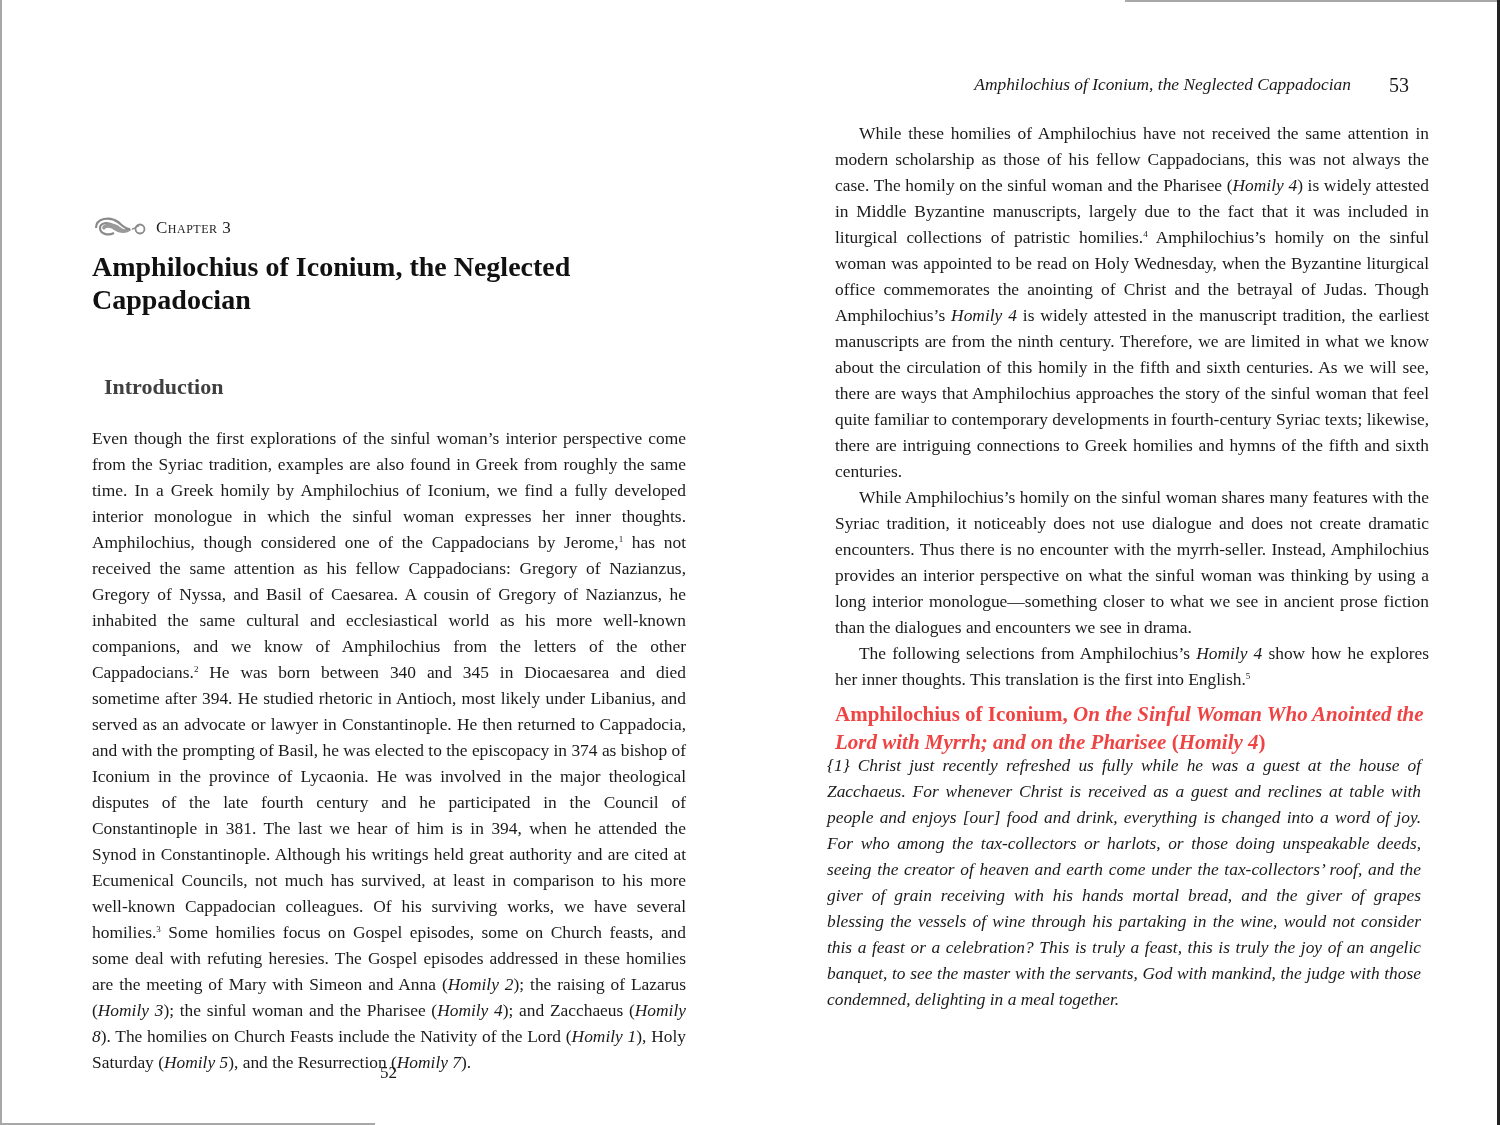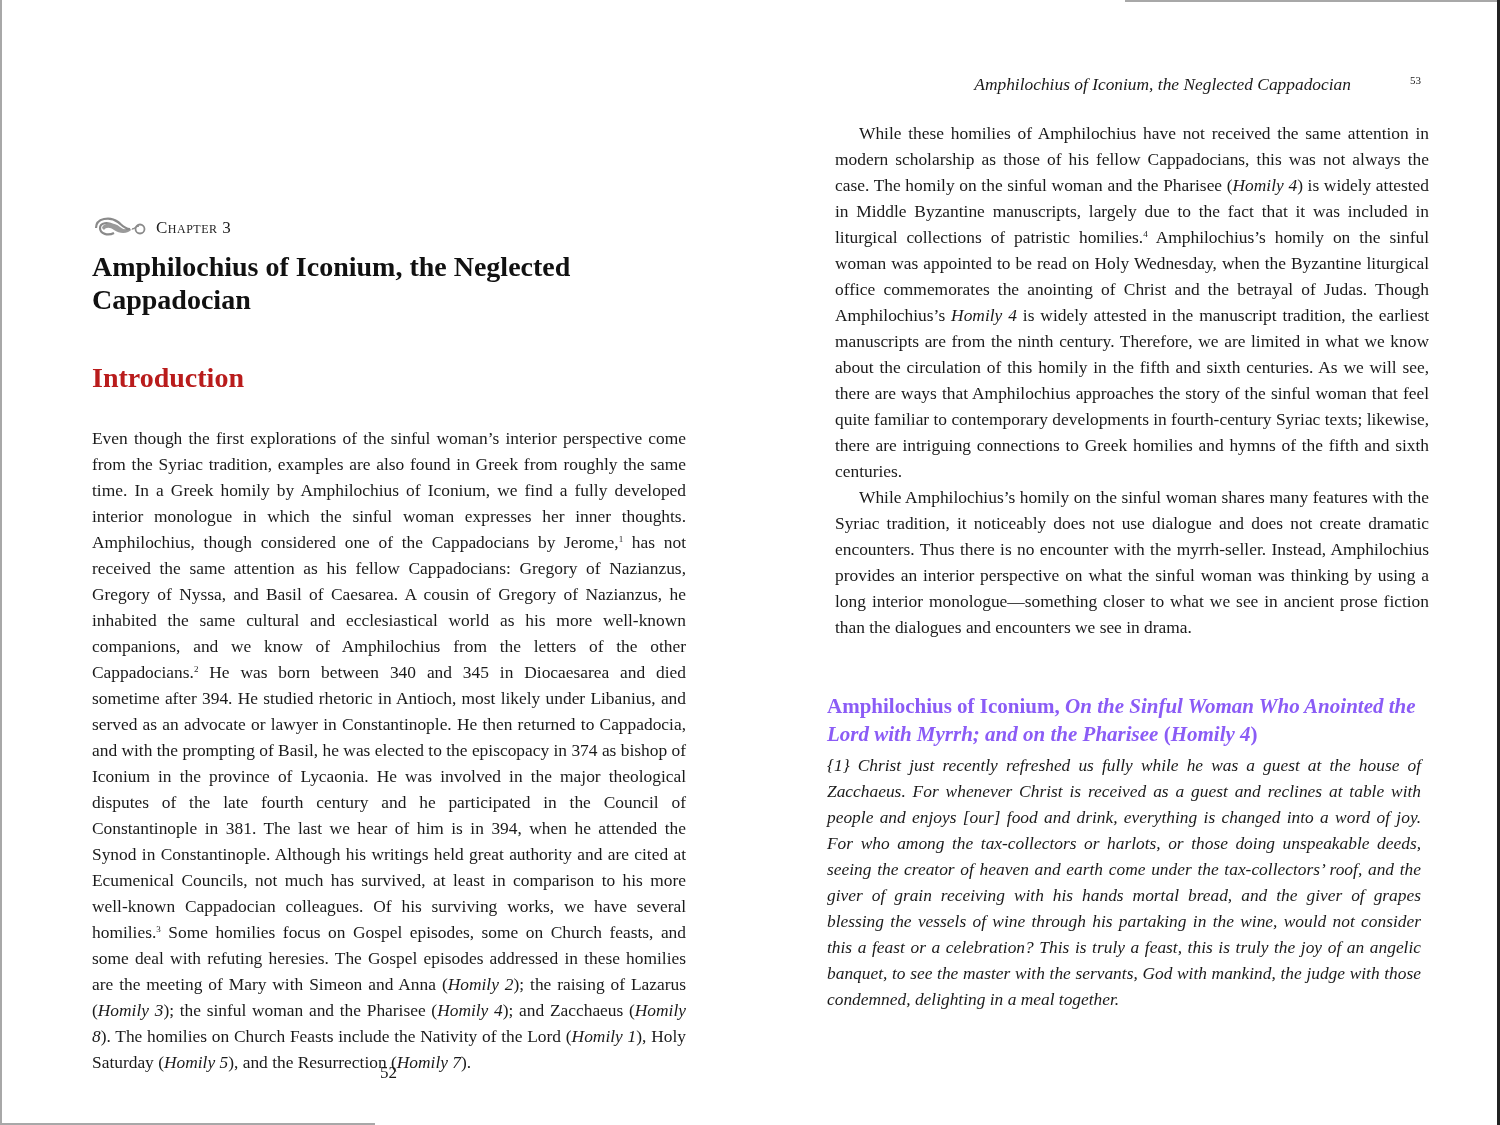--- a/index.html
+++ b/index.html
@@ -34,40 +34,40 @@
   .ornament { width: 56px; height: 28px; }
   .chapter-text {
     font-size: 17px; letter-spacing: 0.5px; font-variant: small-caps; color: #222;
   }
   .chapter-title {
     position: absolute; top: 250px; left: 0; width: 600px;
     font-size: 28px; line-height: 33px; font-weight: bold; margin: 0; color: #111;
   }
   .section-heading {
     position: absolute; top: 362px; left: 0;
-    font-size: 28px; font-weight: bold; margin: 0; color: #b91c1c;
+    font-size: 22px; font-weight: bold; margin: 12px; color: #404040;
   }
   .left-body { position: absolute; top: 398px; left: 0; width: 594px; margin-top: 27px; }
   .folio-left {
     position: absolute; top: 1044px; left: 288px; font-size: 17px; margin-top: 19px;
   }
 
   
   .running-head {
     position: absolute; top: 74px; left: 0; width: 594px; height: 26px;
   }
   .running-title {
     position: absolute; right: 70px; top: 0;
     font-style: italic; font-size: 17.4px;
   }
-  .folio-right { position: absolute; right: 0; top: 0; font-size: 11px; }
+  .folio-right { position: absolute; right: 12px; top: 0; font-size: 20px; }
   .right-body { position: absolute; top: 120px; left: 8px; width: 594px; }
   .selection-heading {
     position: absolute; top: 692px; left: 0; width: 600px;
-    font-size: 21px; line-height: 28px; font-weight: bold; margin: 0; color: #8b5cf6;
+    font-size: 21px; line-height: 28px; font-weight: bold; margin: 8px; color: #ef4444;
   }
   .selection-heading i { font-style: italic; }
   .translation-body { position: absolute; top: 752px; left: 0; width: 594px; font-style: italic; }
 </style>
 </head>
 <body>
 
 <div class="edge edge-left"></div>
 <div class="edge edge-bottom-left"></div>
 <div class="edge edge-top-right"></div>
@@ -97,20 +97,21 @@
 
 <div class="page page-right">
   <div class="running-head">
     <span class="running-title">Amphilochius of Iconium, the Neglected Cappadocian</span>
     <span class="folio-right">53</span>
   </div>
 
   <div class="right-body">
     <p class="para indent"><span>While these homilies of Amphilochius have not received the same attention in modern scholarship as those of his fellow Cappadocians, this was not always the case. The homily on the sinful woman and the Pharisee (</span><i>Homily 4</i><span>) is widely attested in Middle Byzantine manuscripts, largely due to the fact that it was included in liturgical collections of patristic homilies.</span><sup class="fn">4</sup><span> Amphilochius’s homily on the sinful woman was appointed to be read on Holy Wednesday, when the Byzantine liturgical office commemorates the anointing of Christ and the betrayal of Judas. Though Amphilochius’s </span><i>Homily 4</i><span> is widely attested in the manuscript tradition, the earliest manuscripts are from the ninth century. Therefore, we are limited in what we know about the circulation of this homily in the fifth and sixth centuries. As we will see, there are ways that Amphilochius approaches the story of the sinful woman that feel quite familiar to contemporary developments in fourth-century Syriac texts; likewise, there are intriguing connections to Greek homilies and hymns of the fifth and sixth centuries.</span></p>
     <p class="para indent"><span>While Amphilochius’s homily on the sinful woman shares many features with the Syriac tradition, it noticeably does not use dialogue and does not create dramatic encounters. Thus there is no encounter with the myrrh-seller. Instead, Amphilochius provides an interior perspective on what the sinful woman was thinking by using a long interior monologue—something closer to what we see in ancient prose fiction than the dialogues and encounters we see in drama.</span></p>
+    <p class="para indent"><span>The following selections from Amphilochius’s </span><i>Homily 4</i><span> show how he explores her inner thoughts. This translation is the first into English.</span><sup class="fn">5</sup></p>
   </div>
 
   <h2 class="selection-heading">
     <span>Amphilochius of Iconium, </span><i>On the Sinful Woman Who Anointed the Lord with Myrrh; and on the Pharisee</i><span> (</span><i>Homily 4</i><span>)</span>
   </h2>
 
   <div class="translation-body">
     <p class="para"><span>{1} Christ just recently refreshed us fully while he was a guest at the house of Zacchaeus. For whenever Christ is received as a guest and reclines at table with people and enjoys [our] food and drink, everything is changed into a word of joy. For who among the tax-collectors or harlots, or those doing unspeakable deeds, seeing the creator of heaven and earth come under the tax-collectors’ roof, and the giver of grain receiving with his hands mortal bread, and the giver of grapes blessing the vessels of wine through his partaking in the wine, would not consider this a feast or a celebration? This is truly a feast, this is truly the joy of an angelic banquet, to see the master with the servants, God with mankind, the judge with those condemned, delighting in a meal together.</span></p>
   </div>
 </div>

